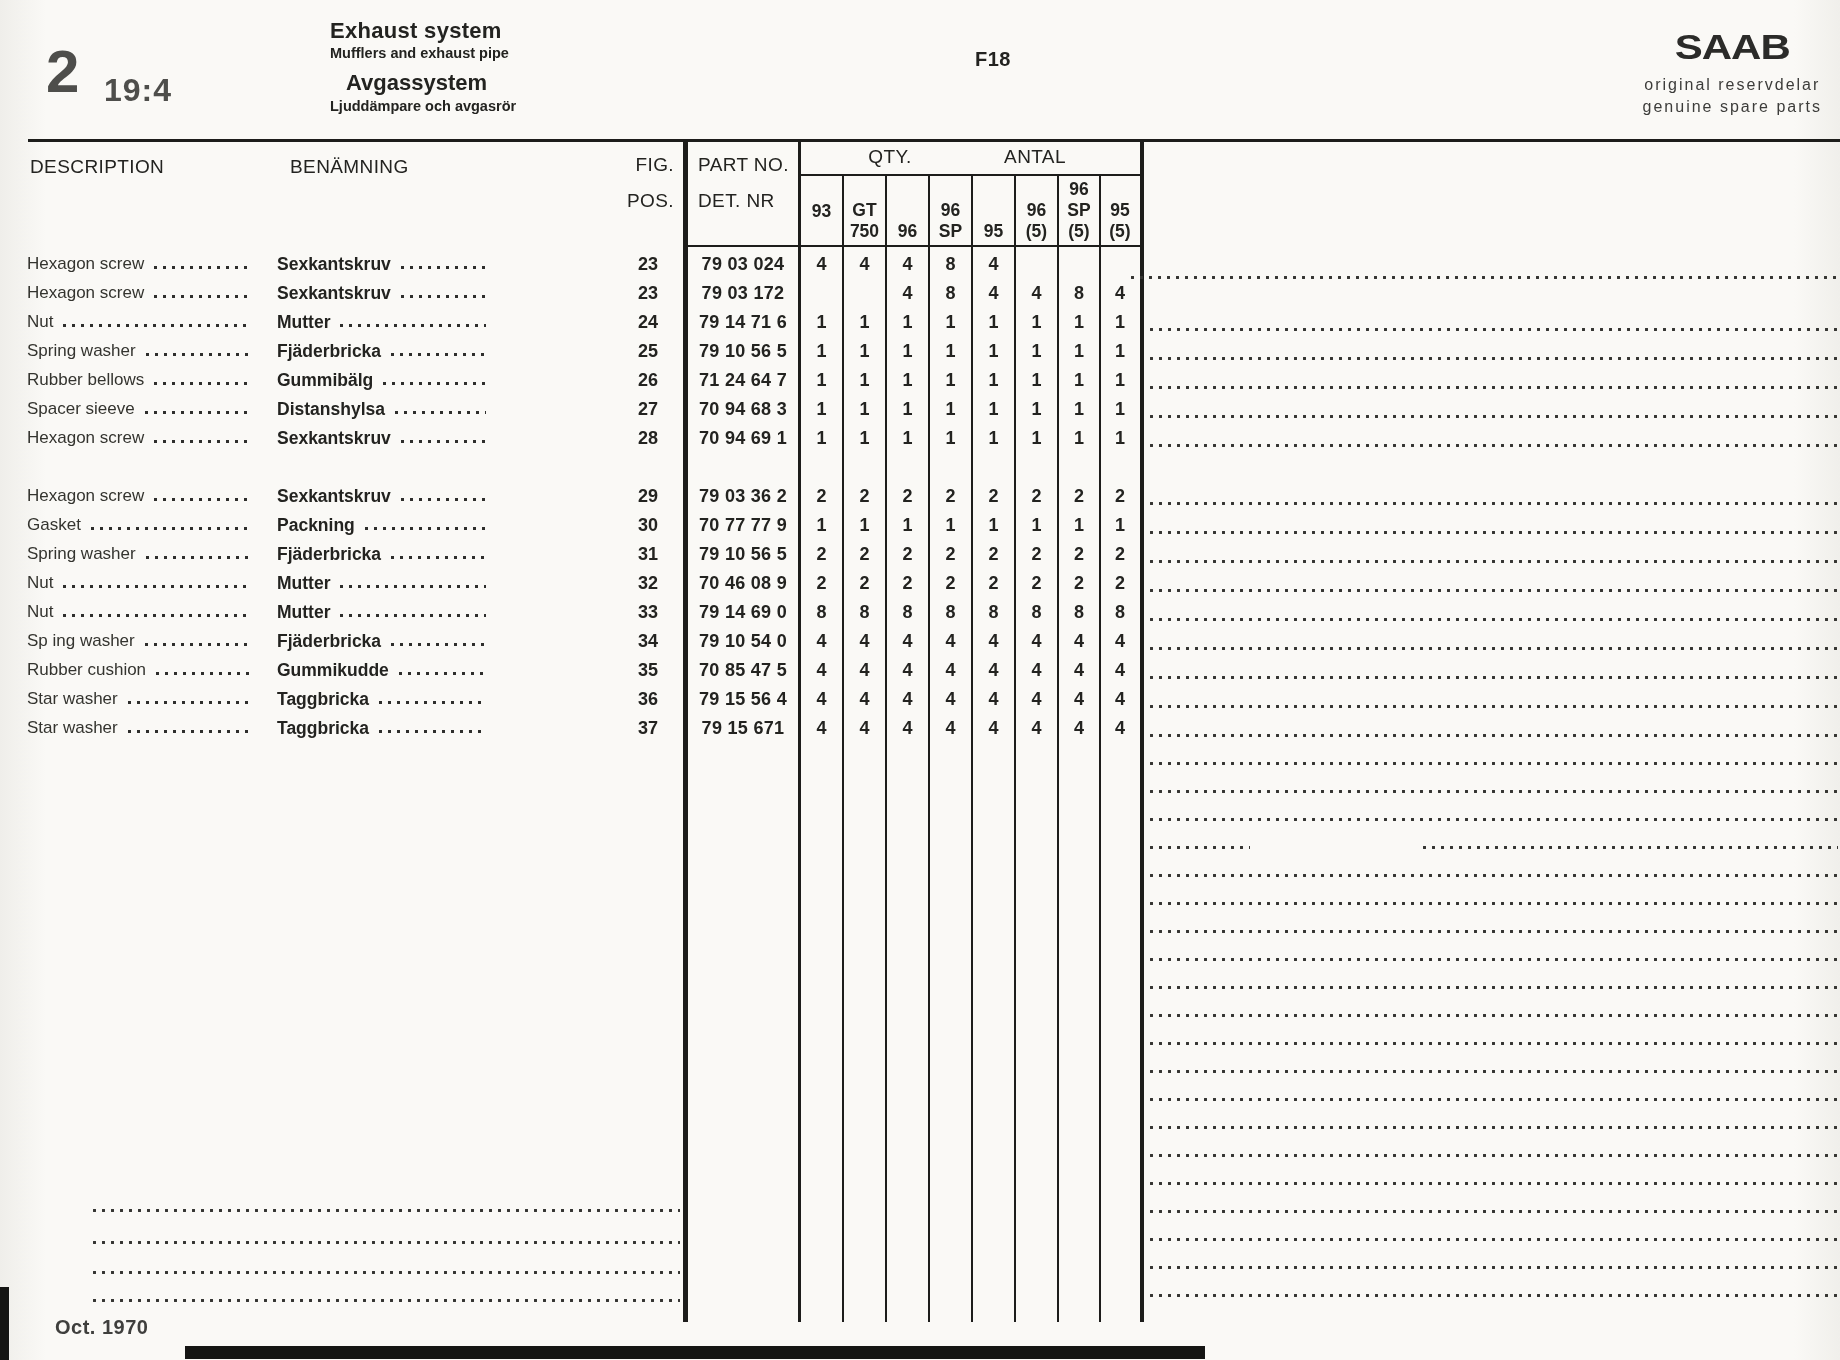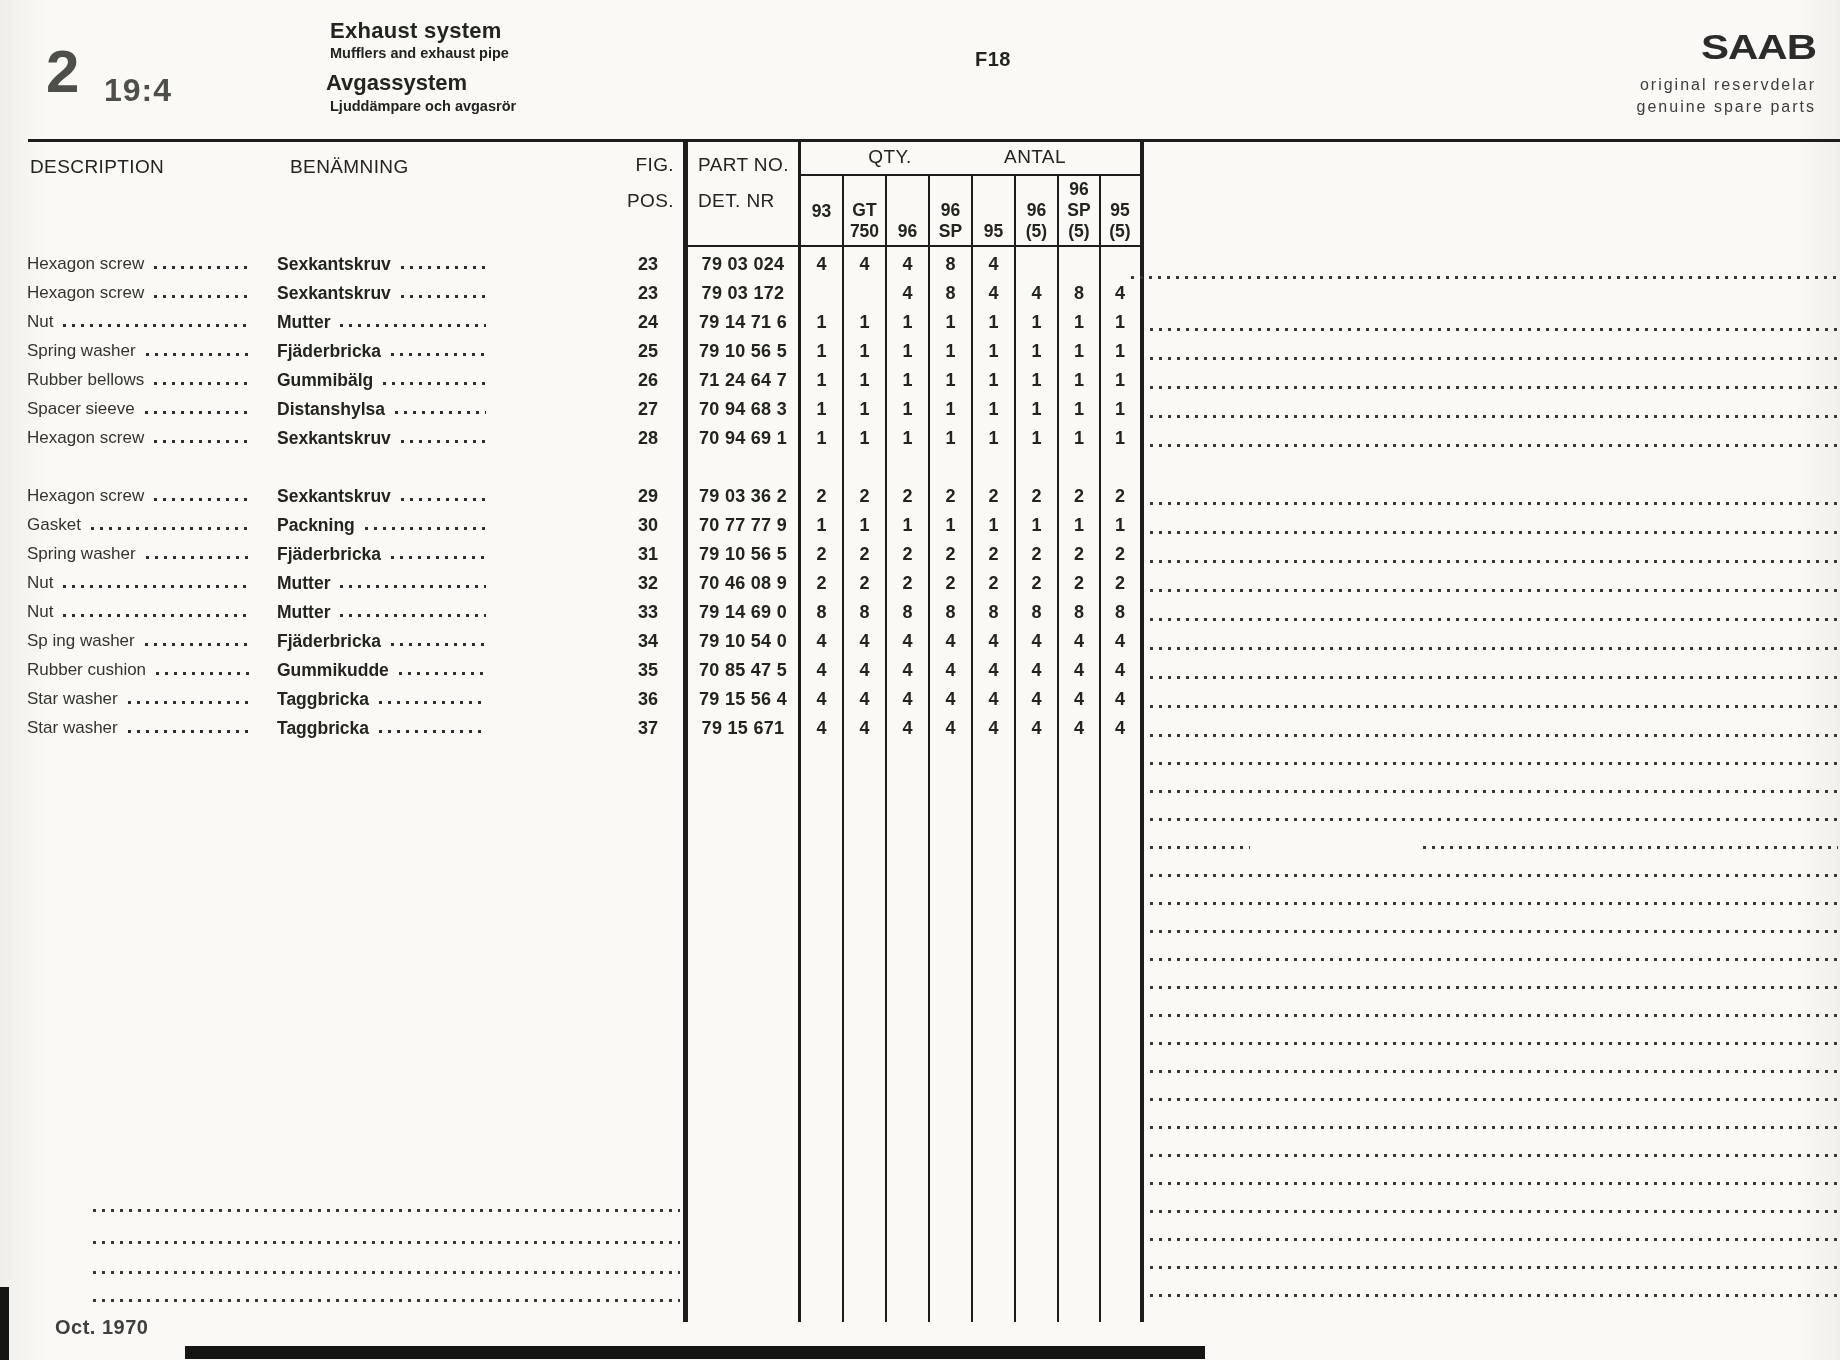--- a/index.html
+++ b/index.html
@@ -8,24 +8,24 @@
     background:linear-gradient(90deg,#efeeea,#faf9f6 2.5%,#faf9f6 97.5%,#f0efeb);
     font-family:"Liberation Sans","DejaVu Sans",sans-serif;
     color:#232320;
   }
   .abs{position:absolute;}
   
   .pagenum-big{left:46px;top:42px;font-size:60px;font-weight:bold;color:#4e4e4b;line-height:1;}
   .pagenum-sec{left:104px;top:72px;font-size:32px;font-weight:bold;color:#4e4e4b;letter-spacing:1px;}
   .title-en{left:330px;top:18px;font-size:22px;font-weight:bold;letter-spacing:.3px;}
   .sub-en{left:330px;top:45px;font-size:14.5px;font-weight:bold;}
-  .title-sv{left:326px;top:70px;font-size:22px;font-weight:bold;text-align:center;}
+  .title-sv{left:346px;top:70px;font-size:22px;font-weight:bold;text-align:center;}
   .sub-sv{left:330px;top:98px;font-size:14.5px;font-weight:bold;}
   .figref{left:975px;top:48px;font-size:20px;font-weight:bold;letter-spacing:.5px;}
-  .brand{right:24px;top:30px;text-align:right;}
+  .brand{right:18px;top:30px;text-align:center;}
   .brand .logo{font-size:42px;font-weight:bold;letter-spacing:-1px;transform:scaleY(.82);transform-origin:right top;color:#2b2b29;line-height:1;}
   .brand .b1,.brand .b2{font-size:16px;color:#3c3c3a;letter-spacing:2px;margin-top:4px;}
   .date{left:55px;top:1316px;font-size:20px;font-weight:bold;color:#3f3f3d;letter-spacing:.5px;}
   
   .hlabel{font-size:19px;font-weight:normal;letter-spacing:.4px;}
   .h-desc{left:30px;top:156px;}
   .h-ben{left:290px;top:156px;}
   .h-figpos{left:592px;top:154px;width:82px;text-align:right;}
   .h-figpos div{margin-bottom:14px;}
   .h-part{left:698px;top:154px;}

